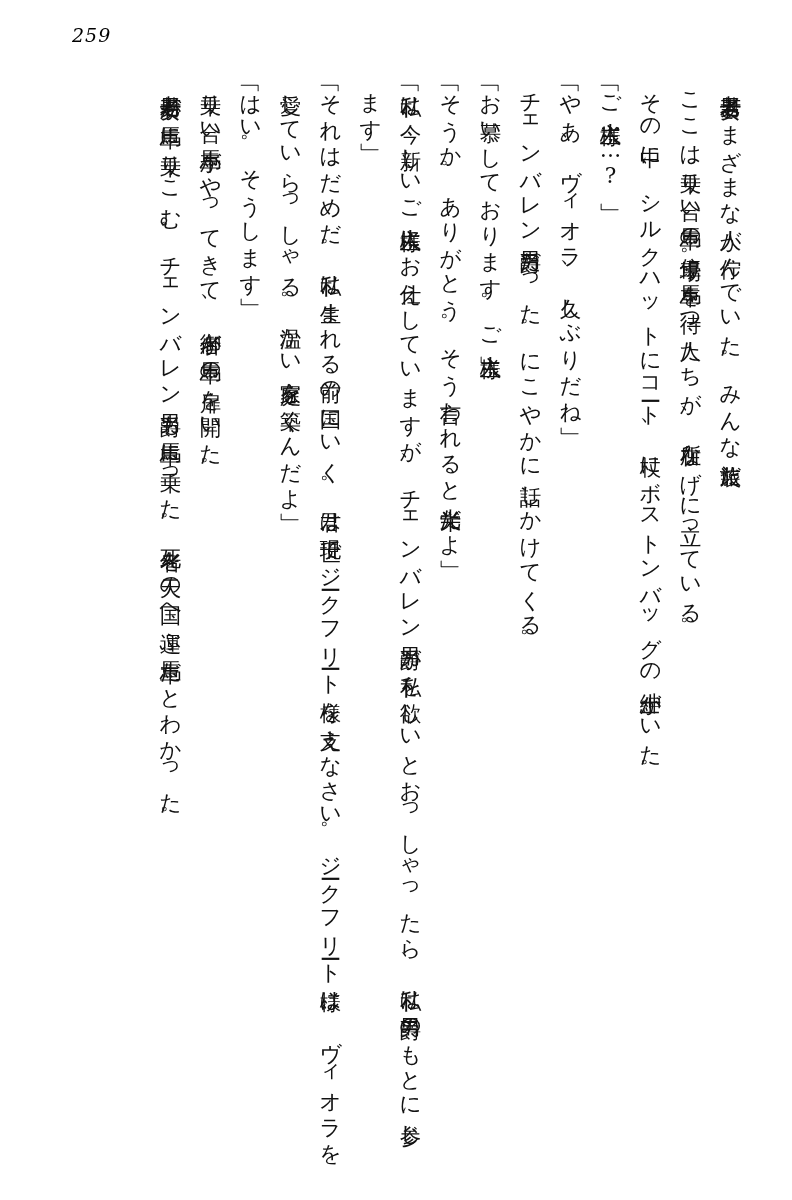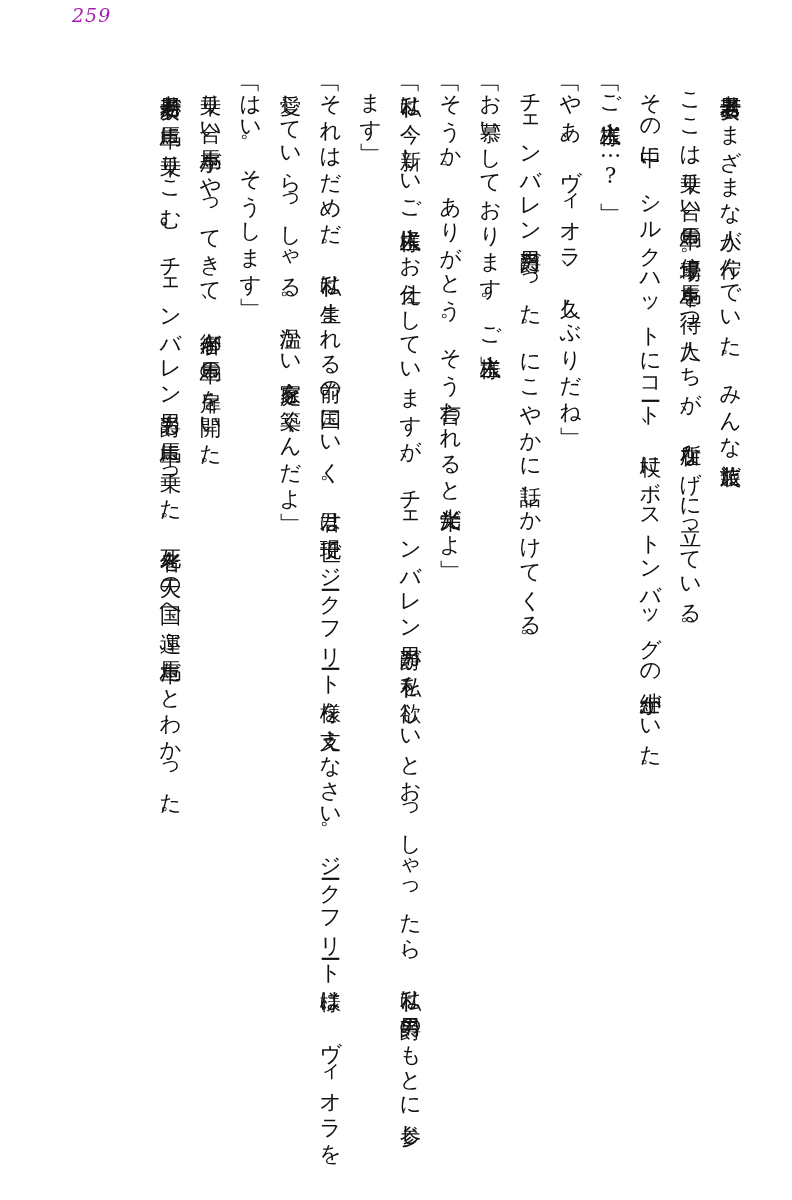--- a/index.html
+++ b/index.html
@@ -17,27 +17,27 @@
   }
   #page {
     position: relative;
     width: 792px;
     height: 1200px;
     background: #ffffff;
   }
   
   #page-number {
     position: absolute;
-    top: 4px;
+    top: 24px;
     left: 72px;
     font-size: 19px;
     font-family: "DejaVu Serif", "Liberation Serif", serif;
     font-style: italic;
     letter-spacing: 1px;
-    color: #a21caf;
+    color: #000000;
   }
   
   #text-block {
     position: absolute;
     top: 78px;
     left: 44px;
     width: 706px;
     height: 1078px;
     writing-mode: vertical-rl;
     -webkit-writing-mode: vertical-rl;

